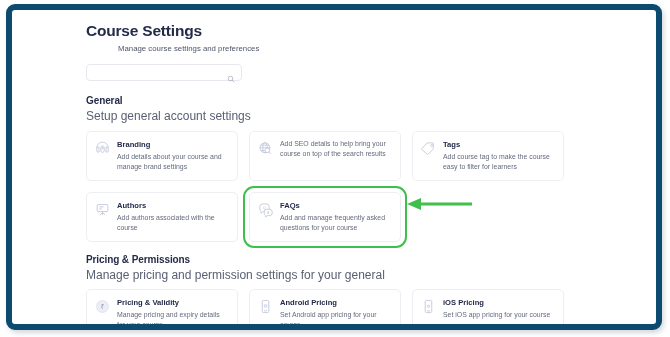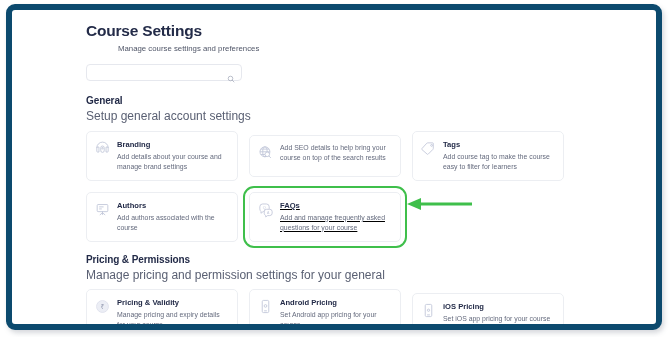--- a/index.html
+++ b/index.html
@@ -111,39 +111,37 @@
     margin: 0 0 7px 0;
     line-height: 1.2;
   }
 
   
   .card-grid {
     display: flex;
     flex-wrap: wrap;
     gap: 11px;
     width: 480px;
-    align-items: center;
   }
   .card {
     position: relative;
     width: 152px;
     min-height: 42px;
     box-sizing: border-box;
     background: #ffffff;
     border: 1px solid #eceef2;
     border-radius: 5px;
     padding: 7px 8px 8px 7px;
     display: flex;
     gap: 6px;
     align-items: flex-start;
   }
   .card.is-highlighted {
     outline: 2px solid #3fbf4b;
     outline-offset: 4px;
-    text-decoration: underline;
   }
   .card-icon {
     flex: 0 0 auto;
     width: 17px;
     height: 17px;
     margin-top: 1px;
     color: #c3c8da;
   }
   .card-icon svg { display: block; width: 17px; height: 17px; }
   .card-body { flex: 1 1 auto; min-width: 0; }

